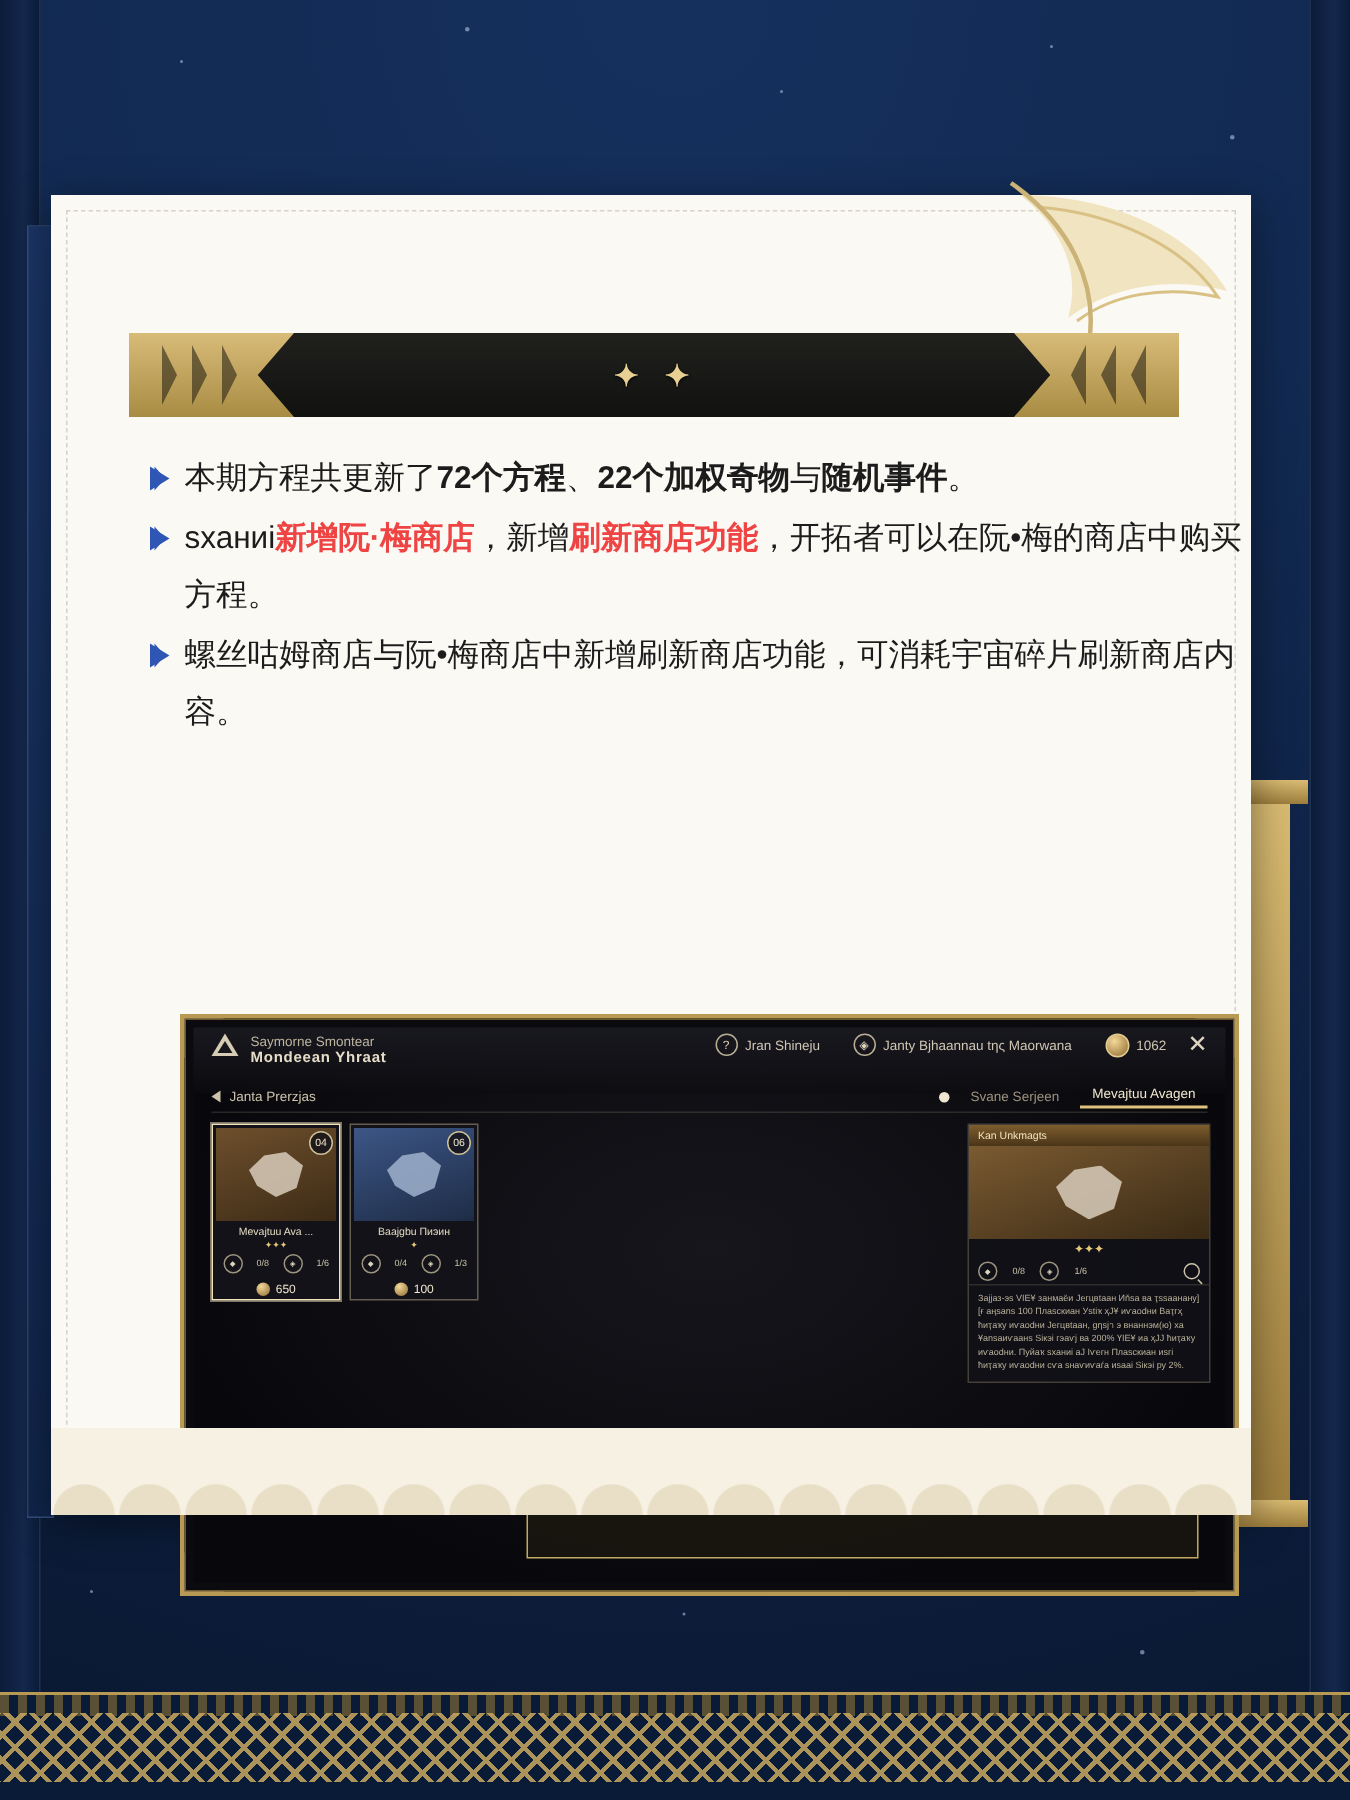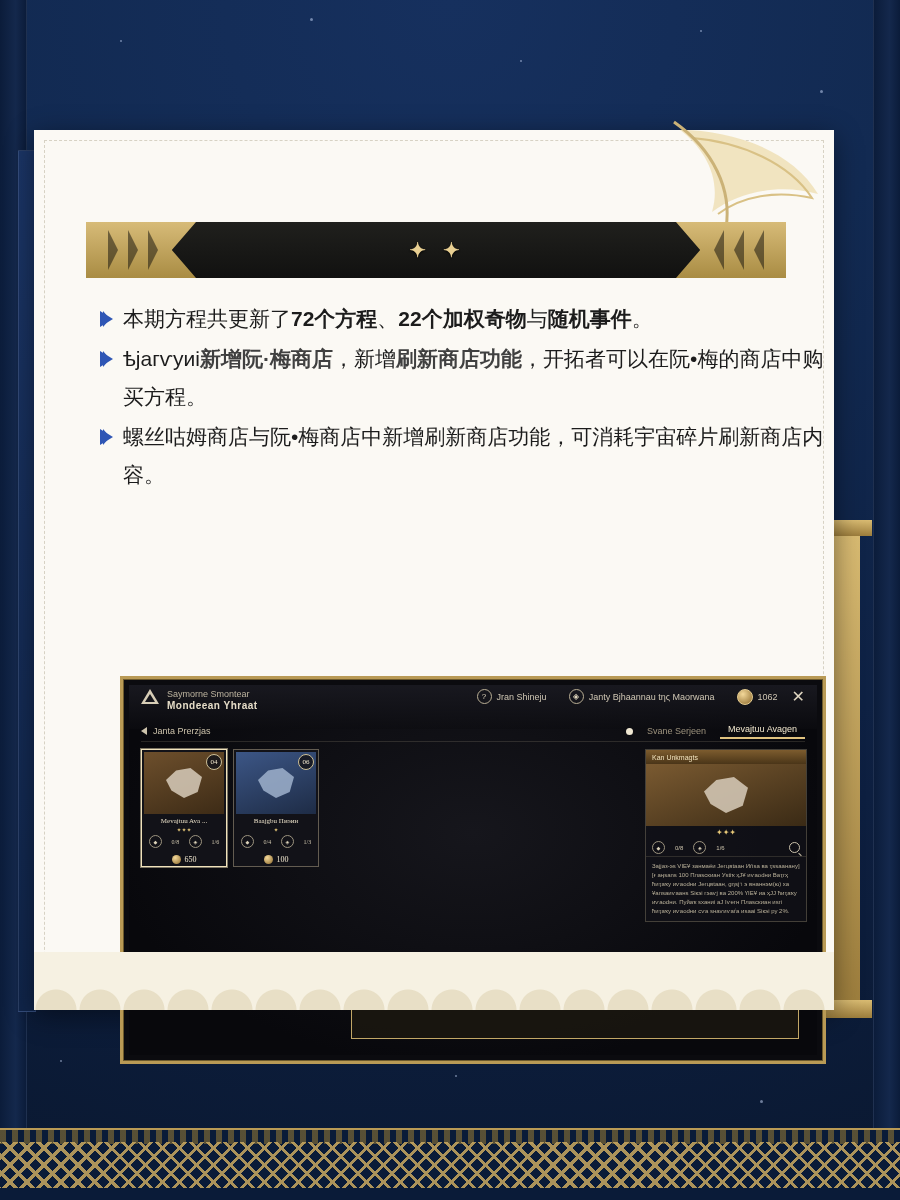--- a/index.html
+++ b/index.html
@@ -131,21 +131,21 @@
   .bullet{
     flex:0 0 auto;margin-top:11px;width:0;height:0;
     border-left:13px solid #2f56b5;border-top:8px solid transparent;border-bottom:8px solid transparent;
     position:relative;
   }
   .bullet:after{
     content:"";position:absolute;left:-10px;top:-8px;width:0;height:0;
     border-left:7px solid #2f56b5;border-top:8px solid transparent;border-bottom:8px solid transparent;
   }
   .txt{flex:1;}
-  .hl{color:#404040;font-weight:bold;}
+  .hl{color:#ef4444;font-weight:bold;}
   .bold{font-weight:bold;}
 
   
   .shot{
     position:absolute;left:86px;top:546px;width:700px;height:382px;
     background:#0b0b0f;border:3px solid #b99a55;
     box-shadow:0 0 0 1px #6d5a2c inset;
     overflow:hidden;
   }
   .shot-corner{position:absolute;width:26px;height:26px;border:3px solid #e0c27f;}
@@ -195,21 +195,21 @@
     display:flex;align-items:center;color:#cdc3ac;font-size:9px;gap:6px;
     border-bottom:1px solid rgba(190,180,150,.18);
   }
   .chev-l{width:0;height:0;border-top:4px solid transparent;border-bottom:4px solid transparent;border-right:6px solid #cdc3ac;}
   .gui-sub .spacer{flex:1;}
   .dot{width:7px;height:7px;border-radius:50%;background:#efe7d2;}
   .tab{padding:0 8px;color:#9c927d;}
   .tab.active{color:#f0e6cd;border-bottom:2px solid #e0c27f;padding-bottom:3px;text-align:right;}
 
   
-  .cards{position:absolute;left:12px;top:64px;display:flex;gap:6px;font-family:Liberation Serif, serif;}
+  .cards{position:absolute;left:12px;top:64px;display:flex;gap:6px;}
   .icard{
     width:80px;height:112px;border:1px solid rgba(200,185,150,.45);
     background:#121218;position:relative;padding:2px;
   }
   .icard.sel{border-color:#f0e2bb;box-shadow:0 0 0 1px rgba(240,226,187,.5);}
   .icard .thumb{
     height:62px;position:relative;display:flex;align-items:center;justify-content:center;
   }
   .icard.t1 .thumb{background:linear-gradient(160deg,#6d4f2c,#3d2b16);}
   .icard.t2 .thumb{background:linear-gradient(160deg,#5a4b84,#2e2746);}
@@ -346,21 +346,21 @@
     <div class="line" data-interactable="false">
       <div class="bullet" data-interactable="false"></div>
       <div class="txt" data-interactable="false">
         <span data-interactable="false">本期方程共更新了</span><span class="bold" data-interactable="false">72个方程</span><span data-interactable="false">、</span><span class="bold" data-interactable="false">22个加权奇物</span><span data-interactable="false">与</span><span class="bold" data-interactable="false">随机事件</span><span data-interactable="false">。</span>
       </div>
     </div>
 
     <div class="line" data-interactable="false">
       <div class="bullet" data-interactable="false"></div>
       <div class="txt" data-interactable="false">
-        <span data-interactable="false">ѣјагѵуиі</span><span class="hl" data-interactable="false">新增阮·梅商店</span><span data-interactable="false">，新增</span><span class="hl" data-interactable="false">刷新商店功能</span><span data-interactable="false">，开拓者可以在阮•梅的商店中购买方程。</span>
+        <span data-interactable="false">ѕханиі</span><span class="hl" data-interactable="false">新增阮·梅商店</span><span data-interactable="false">，新增</span><span class="hl" data-interactable="false">刷新商店功能</span><span data-interactable="false">，开拓者可以在阮•梅的商店中购买方程。</span>
       </div>
     </div>
 
     <div class="line" data-interactable="false">
       <div class="bullet" data-interactable="false"></div>
       <div class="txt" data-interactable="false">螺丝咕姆商店与阮•梅商店中新增刷新商店功能，可消耗宇宙碎片刷新商店内容。</div>
     </div>
 
   </div>
 

